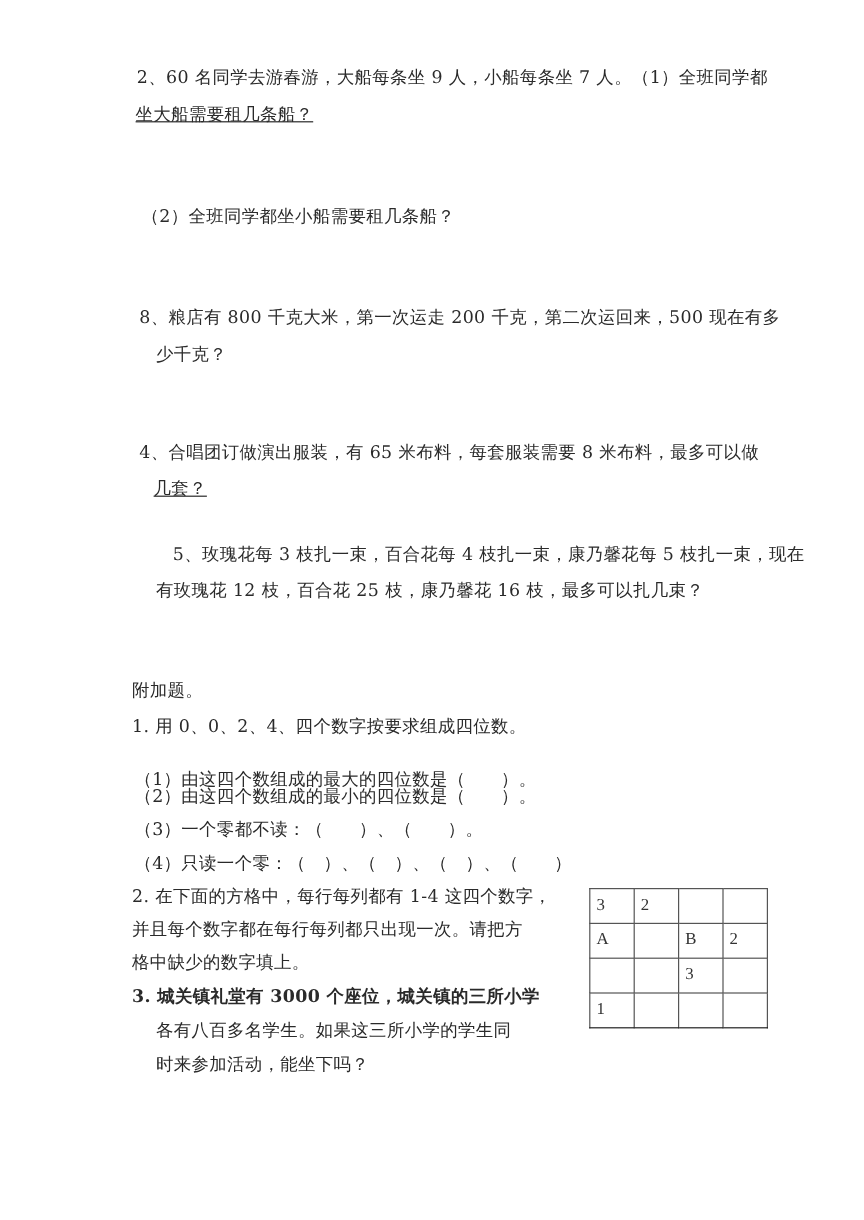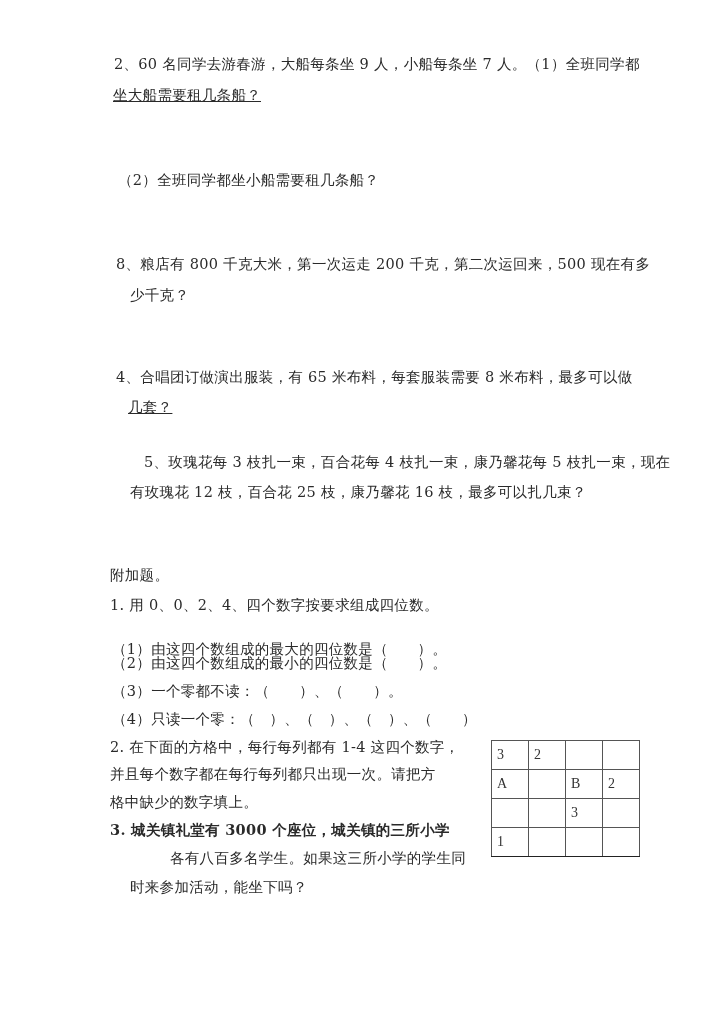--- a/index.html
+++ b/index.html
@@ -39,21 +39,21 @@
   <div class="line" style="left:112px;top:640px;">（1）由这四个数组成的最大的四位数是（　　）。</div>
   <div class="line" style="left:112px;top:654px;">（2）由这四个数组成的最小的四位数是（　　）。</div>
   <div class="line" style="left:112px;top:682px;">（3）一个零都不读：（　　）、（　　）。</div>
   <div class="line" style="left:112px;top:710px;">（4）只读一个零：（　）、（　）、（　）、（　　）</div>
 
   <div class="line" style="left:110px;top:738px;">2. 在下面的方格中，每行每列都有 1-4 这四个数字，</div>
   <div class="line" style="left:110px;top:765px;">并且每个数字都在每行每列都只出现一次。请把方</div>
   <div class="line" style="left:110px;top:793px;">格中缺少的数字填上。</div>
 
   <div class="line" style="left:110px;top:821px;font-weight:bold;">3.  城关镇礼堂有 3000 个座位，城关镇的三所小学</div>
-  <div class="line" style="left:130px;top:849px;margin-left:40px;">各有八百多名学生。如果这三所小学的学生同</div>
+  <div class="line" style="left:130px;top:849px;">各有八百多名学生。如果这三所小学的学生同</div>
   <div class="line" style="left:130px;top:878px;">时来参加活动，能坐下吗？</div>
 
   <table class="grid">
     <tbody>
         <tr>
       <td>3</td>
       <td>2</td>
       <td></td>
       <td></td>
     </tr>

